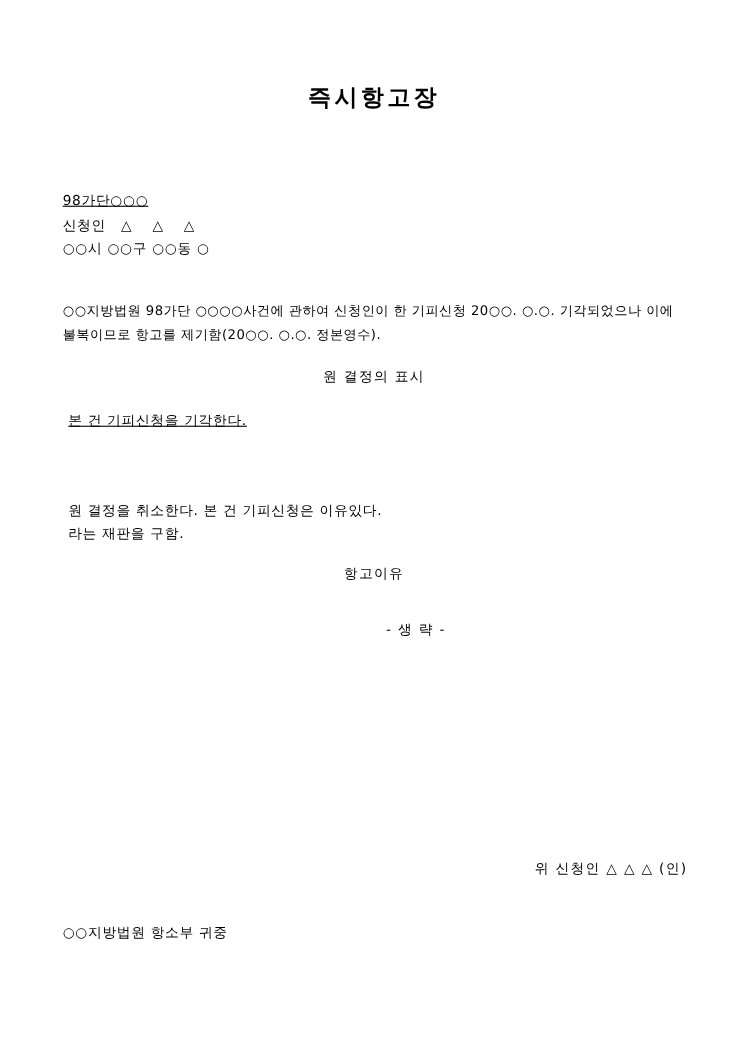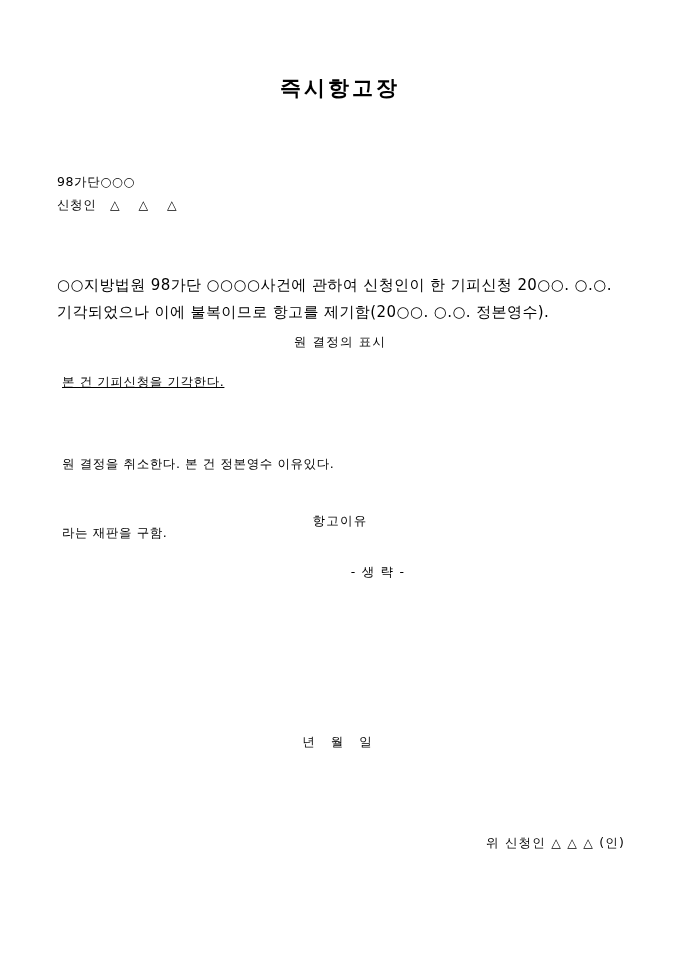--- a/index.html
+++ b/index.html
@@ -35,78 +35,79 @@
   }
   .blk {
     position: absolute;
     font-size: 12.5px;
     line-height: 1.65;
     letter-spacing: 0.6px;
     white-space: pre;
   }
   .para {
     position: absolute;
-    font-size: 15px;
+    font-size: 12px;
     line-height: 1.8;
     letter-spacing: 0.4px;
   }
   .center-line {
     position: absolute;
     width: 680px;
     left: 0;
     text-align: center;
     font-size: 12.5px;
     letter-spacing: 1.2px;
   }
 
-  #applicant-no   { top: 172px; left: 57px; }
+  #applicant-no   { top: 172px; left: 57px; text-decoration: underline; }
   #applicant-name { top: 195px; left: 57px; }
   #applicant-addr { top: 216px; left: 57px; }
 
   #body-para      { top: 272px; left: 57px; width: 568px; }
 
   #h-original     { top: 334px; }
   #original-text  { top: 372px; left: 62px; text-decoration: underline; }
 
   #h-purpose      { top: 413px; }
   #purpose-line1  { top: 454px; left: 62px; }
-  #purpose-line2  { top: 475px; left: 62px; margin-top: 48px; }
+  #purpose-line2  { top: 475px; left: 62px; }
 
   #h-reason       { top: 513px; font-family: Liberation Mono, monospace; }
   #reason-omitted { top: 564px; margin-left: 38px; }
 
   #date-line      { top: 734px; letter-spacing: 6px; }
-  #signature-line { top: 835px; width: 680px; left: 0; text-align: right; padding-right: 55px; box-sizing: border-box; }
+  #signature-line { top: 782px; width: 680px; left: 0; text-align: right; padding-right: 55px; box-sizing: border-box; }
   #court-line     { top: 838px; left: 57px; }
 </style>
 </head>
 <body>
 
 <div class="page">
 
   <div class="doc-title">즉시항고장</div>
 
   <div class="blk" id="applicant-no">98가단○○○</div>
 
   <div class="blk" id="applicant-name">신청인   △    △    △</div>
 
+  <div class="blk" id="applicant-addr">○○시 ○○구 ○○동 ○</div>
 
   <div class="para" id="body-para">○○지방법원 98가단 ○○○○사건에 관하여 신청인이 한 기피신청 20○○. ○.○. 기각되었으나 이에 불복이므로 항고를 제기함(20○○. ○.○. 정본영수).</div>
 
   <div class="center-line" id="h-original">원 결정의 표시</div>
 
   <div class="blk" id="original-text">본 건 기피신청을 기각한다.</div>
 
 
-  <div class="blk" id="purpose-line1">원 결정을 취소한다. 본 건 정본영수 이유있다.</div>
+  <div class="blk" id="purpose-line1">원 결정을 취소한다. 본 건 기피신청은 이유있다.</div>
 
   <div class="blk" id="purpose-line2">라는 재판을 구함.</div>
 
   <div class="center-line" id="h-reason">항고이유</div>
 
   <div class="center-line" id="reason-omitted">- 생  략 -</div>
 
-  <div class="center-line" id="date-line">년     월     일</div>
 
   <div class="center-line" id="signature-line">위 신청인 △  △  △ (인)</div>
 
+  <div class="blk" id="court-line">○○지방법원 항소부 귀중</div>
 
 </div>
 
 </body></html>

